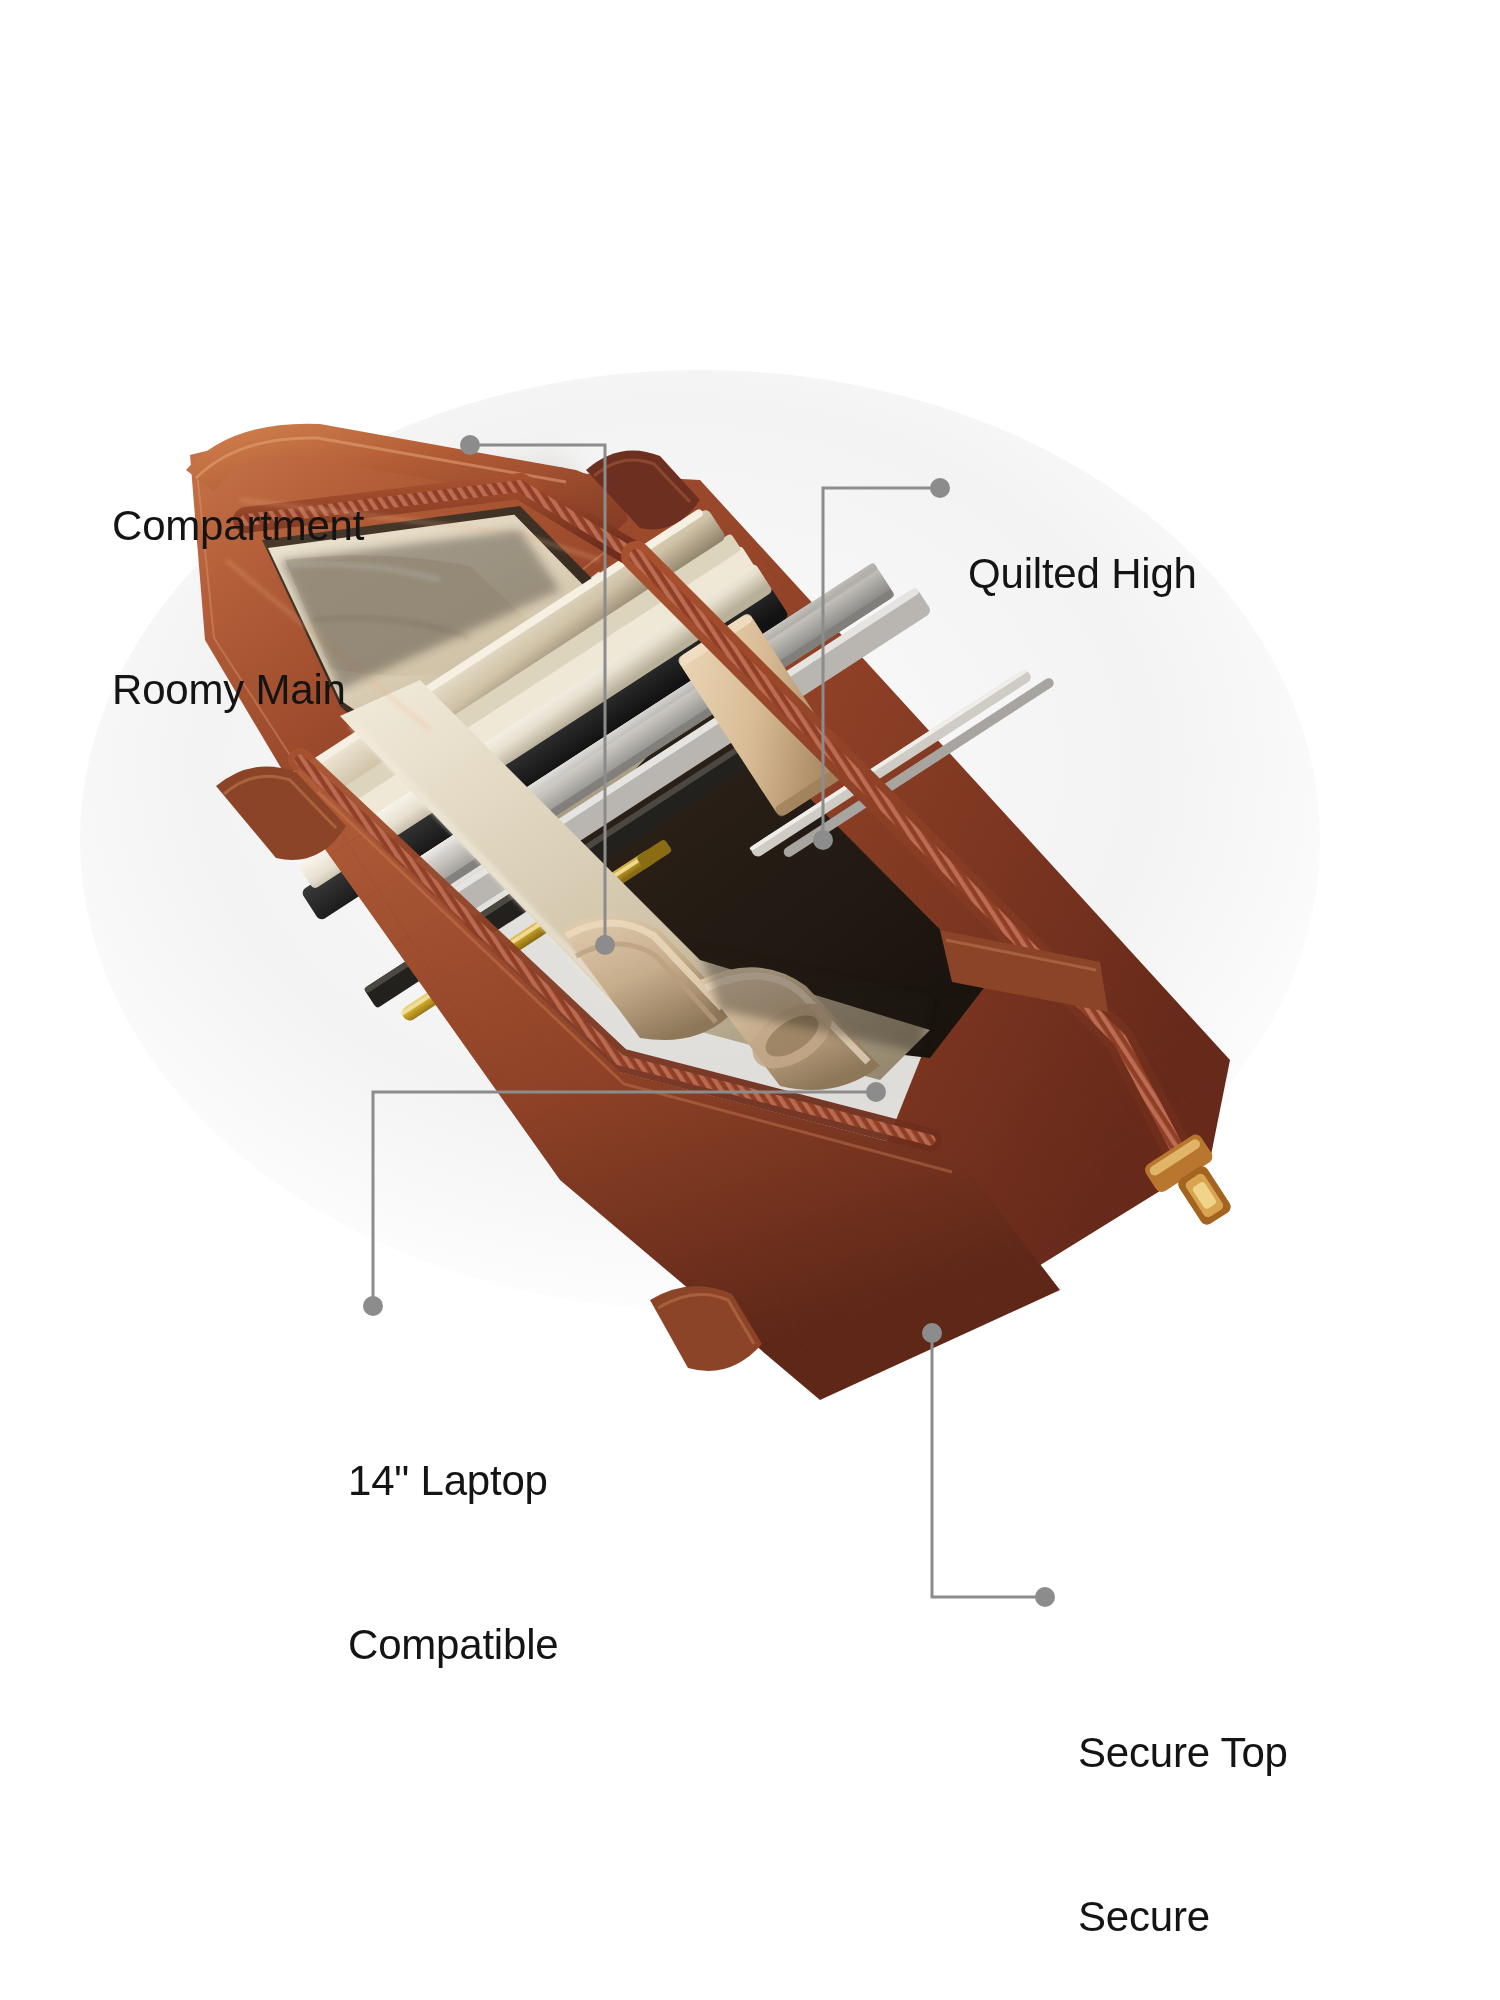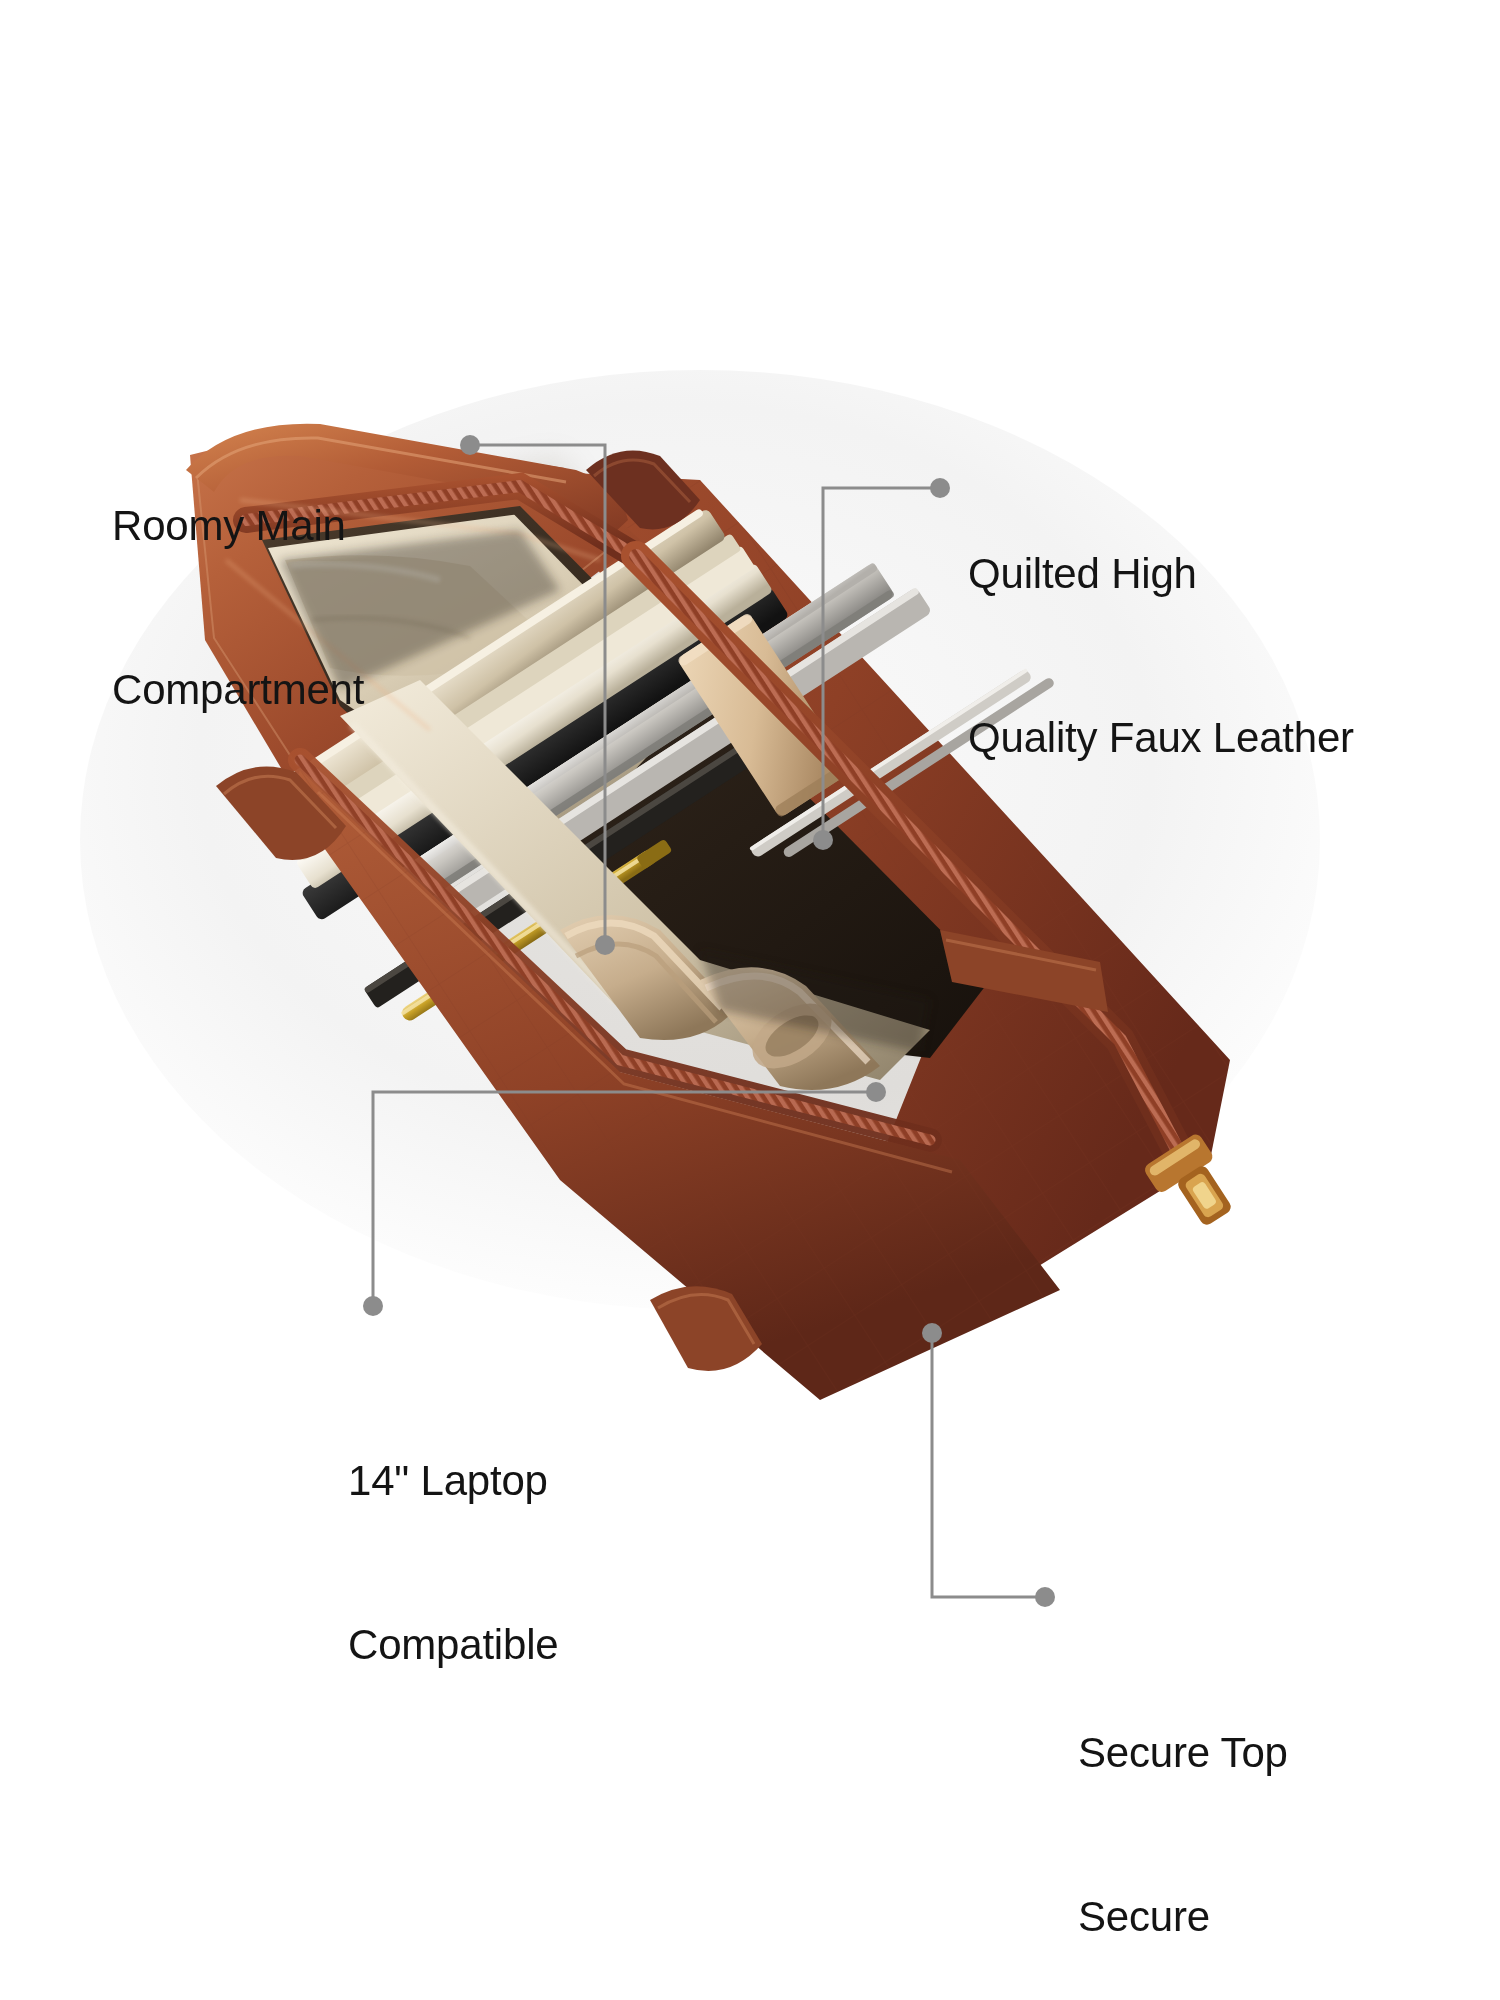--- a/index.html
+++ b/index.html
@@ -331,27 +331,26 @@
     </g>
 
     <g>
       <path d="M932,1333 V1597 H1045" fill="none" stroke="#8c8c8c" stroke-width="3"></path>
       <circle cx="932" cy="1333" r="10" fill="#8c8c8c"></circle>
       <circle cx="1045" cy="1597" r="10" fill="#8c8c8c"></circle>
     </g>
   </svg>
 
   <div class="callout-label" id="label-roomy">
+    <span class="line">Compartment</span>
     <span class="line">Roomy Main</span>
-    <span class="line">Compartment</span>
   </div>
 
   <div class="callout-label" id="label-quilted">
     <span class="line">Quilted High</span>
-    <span class="line">Quality Faux Leather</span>
   </div>
 
   <div class="callout-label" id="label-laptop">
     <span class="line">14" Laptop</span>
     <span class="line">Compatible</span>
   </div>
 
   <div class="callout-label" id="label-zipper">
     <span class="line">Secure Top</span>
     <span class="line">Secure</span>

